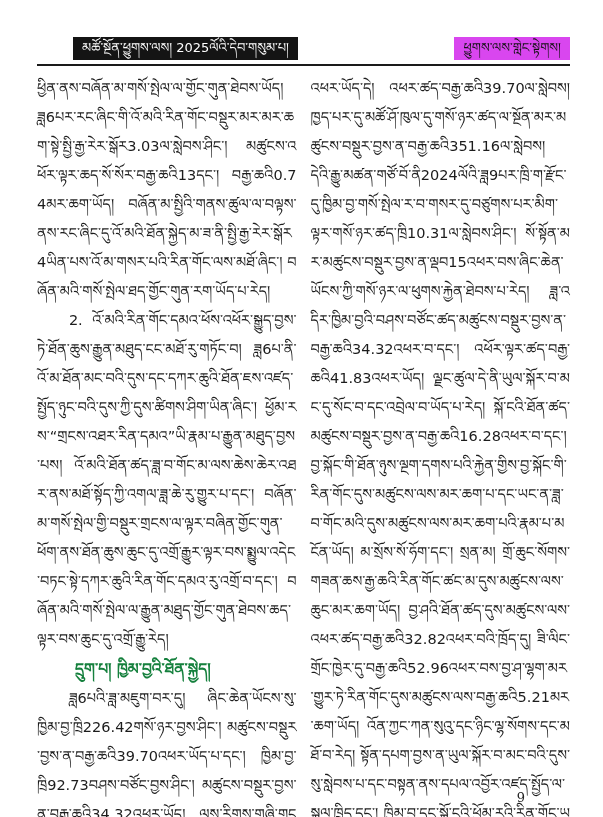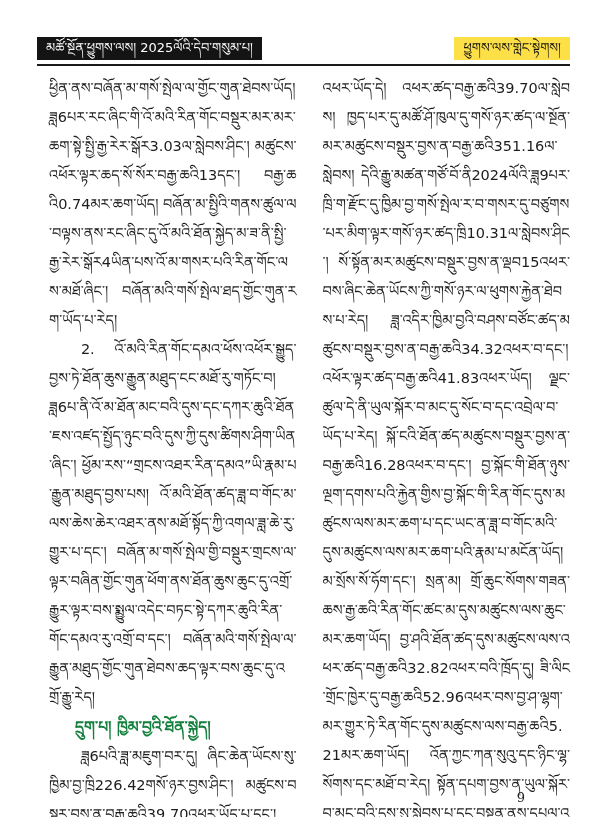--- a/index.html
+++ b/index.html
@@ -18,27 +18,28 @@
   .header {
     display: flex;
     justify-content: space-between;
     align-items: flex-start;
   }
   .banner {
     font-size: 13px;
     line-height: 1.4;
     padding: 2px 9px 3px 9px;
     white-space: nowrap;
+    margin-left: 36px;
   }
   .banner-left {
     background: #141414;
     color: #ffffff;
   }
   .banner-right {
-    background: #fde047;
+    background: #d946ef;
     color: #111111;
   }
   .rule {
     margin-top: 4px;
     border-bottom: 2.5px solid #1a1a1a;
   }
   .columns {
     display: flex;
     gap: 14px;
     margin-top: 8px;
@@ -46,21 +47,20 @@
   .col {
     flex: 1 1 0;
     min-width: 0;
   }
   .para {
     font-size: 14.5px;
     line-height: 29px;
     text-align: justify;
     word-break: break-all;
     color: #1c1c1c;
-    margin-left: 12px;
   }
   .para.indent { text-indent: 2.2em; }
   .heading {
     font-size: 15.5px;
     font-weight: bold;
     line-height: 30px;
     padding-left: 38px;
     color: #15803d;
   }
   .page-number {

